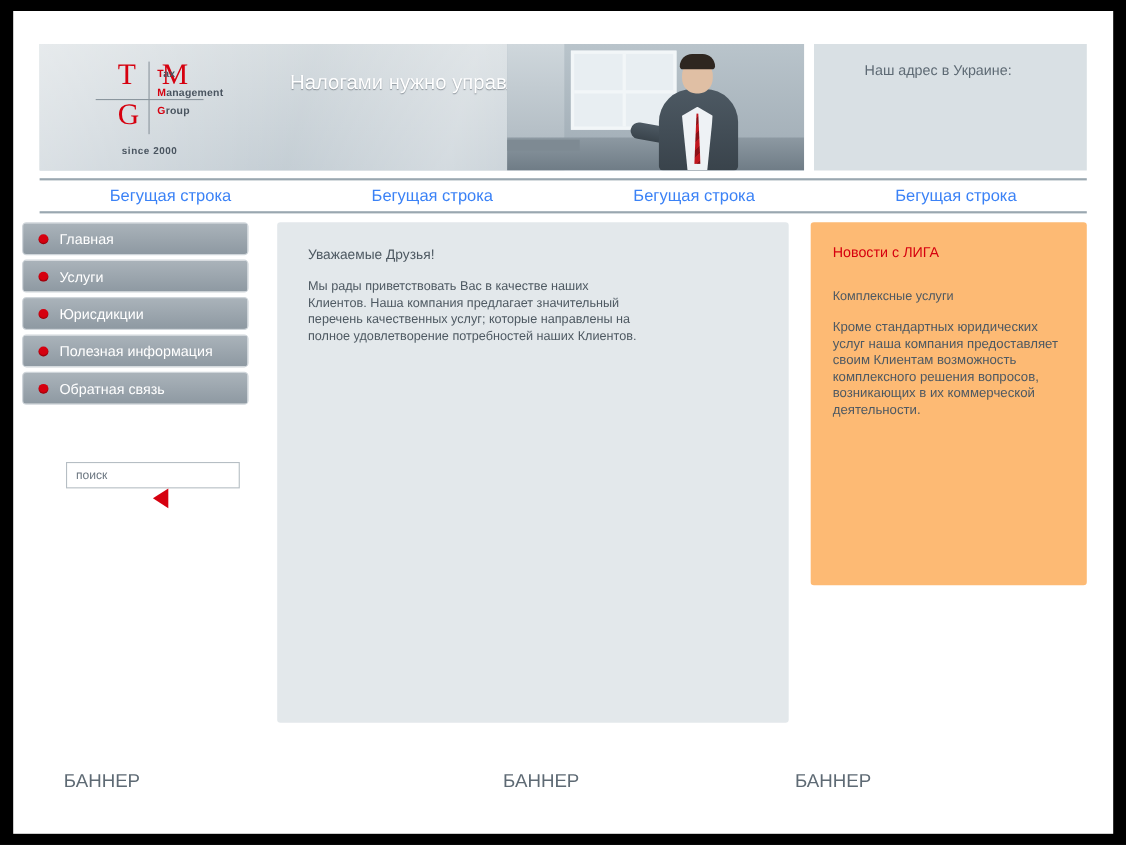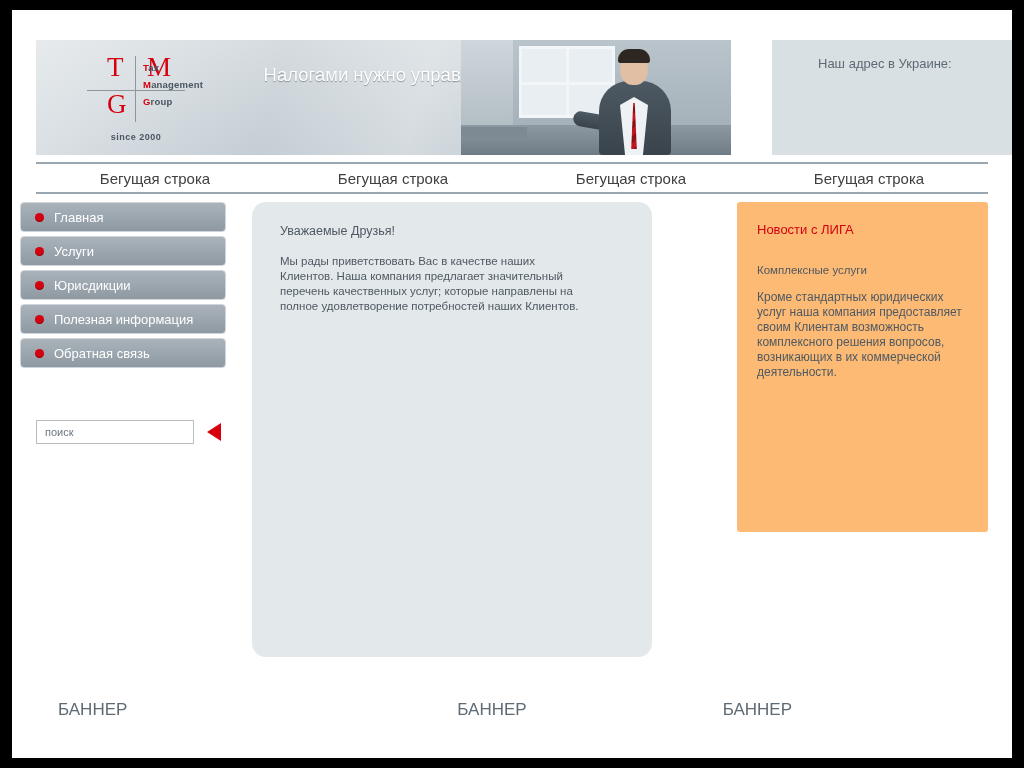--- a/index.html
+++ b/index.html
@@ -153,42 +153,41 @@
     border-radius: 8px;
     transform: rotate(10deg);
   }
 
   
   .addr {
     position: absolute;
     left: 728px; top: 30px;
     width: 248px; height: 115px;
     background: #d9e0e4;
-    margin-left: 32px;
   }
   .addr-title {
     position: absolute;
     left: 46px; top: 16px;
     font-size: 13px;
     color: #5e6a74;
   }
 
   
   .ticker {
     position: absolute;
     left: 24px; top: 152px;
     width: 952px; height: 32px;
     border-top: 2px solid #9aa7b0;
     border-bottom: 2px solid #9aa7b0;
     display: flex;
     align-items: center;
   }
   .ticker-item {
     font-size: 15px;
-    color: #404040;
+    color: #3b82f6;
     flex: 1 1 0;
     text-align: center;
   }
 
   
   .sidebar {
     position: absolute;
     left: 8px; top: 192px;
     width: 206px;
     text-align: center;
@@ -217,20 +216,21 @@
     color: #ffffff;
   }
 
   
   .search-row {
     position: absolute;
     left: 24px; top: 410px;
     width: 206px;
     display: flex;
     align-items: center;
+    flex-direction: column;
   }
   .search-input {
     width: 158px;
     height: 24px;
     border: 1px solid #b6bec4;
     background: #ffffff;
     font-size: 11px;
     color: #6b7680;
     padding: 0 8px;
     font-family: "Liberation Sans", sans-serif;
@@ -241,23 +241,23 @@
     border-top: 9px solid transparent;
     border-bottom: 9px solid transparent;
     border-right: 14px solid #d6000f;
     cursor: pointer;
   }
 
   
   .content {
     position: absolute;
     left: 240px; top: 192px;
-    width: 400px; height: 455px;
+    width: 465px; height: 455px;
     background: #e3e8eb;
-    border-radius: 14px;
+    border-radius: 3px;
   }
   .content-title {
     position: absolute;
     left: 28px; top: 22px;
     font-size: 12.5px;
     color: #4e5962;
   }
   .content-body {
     position: absolute;
     left: 28px; top: 52px;

